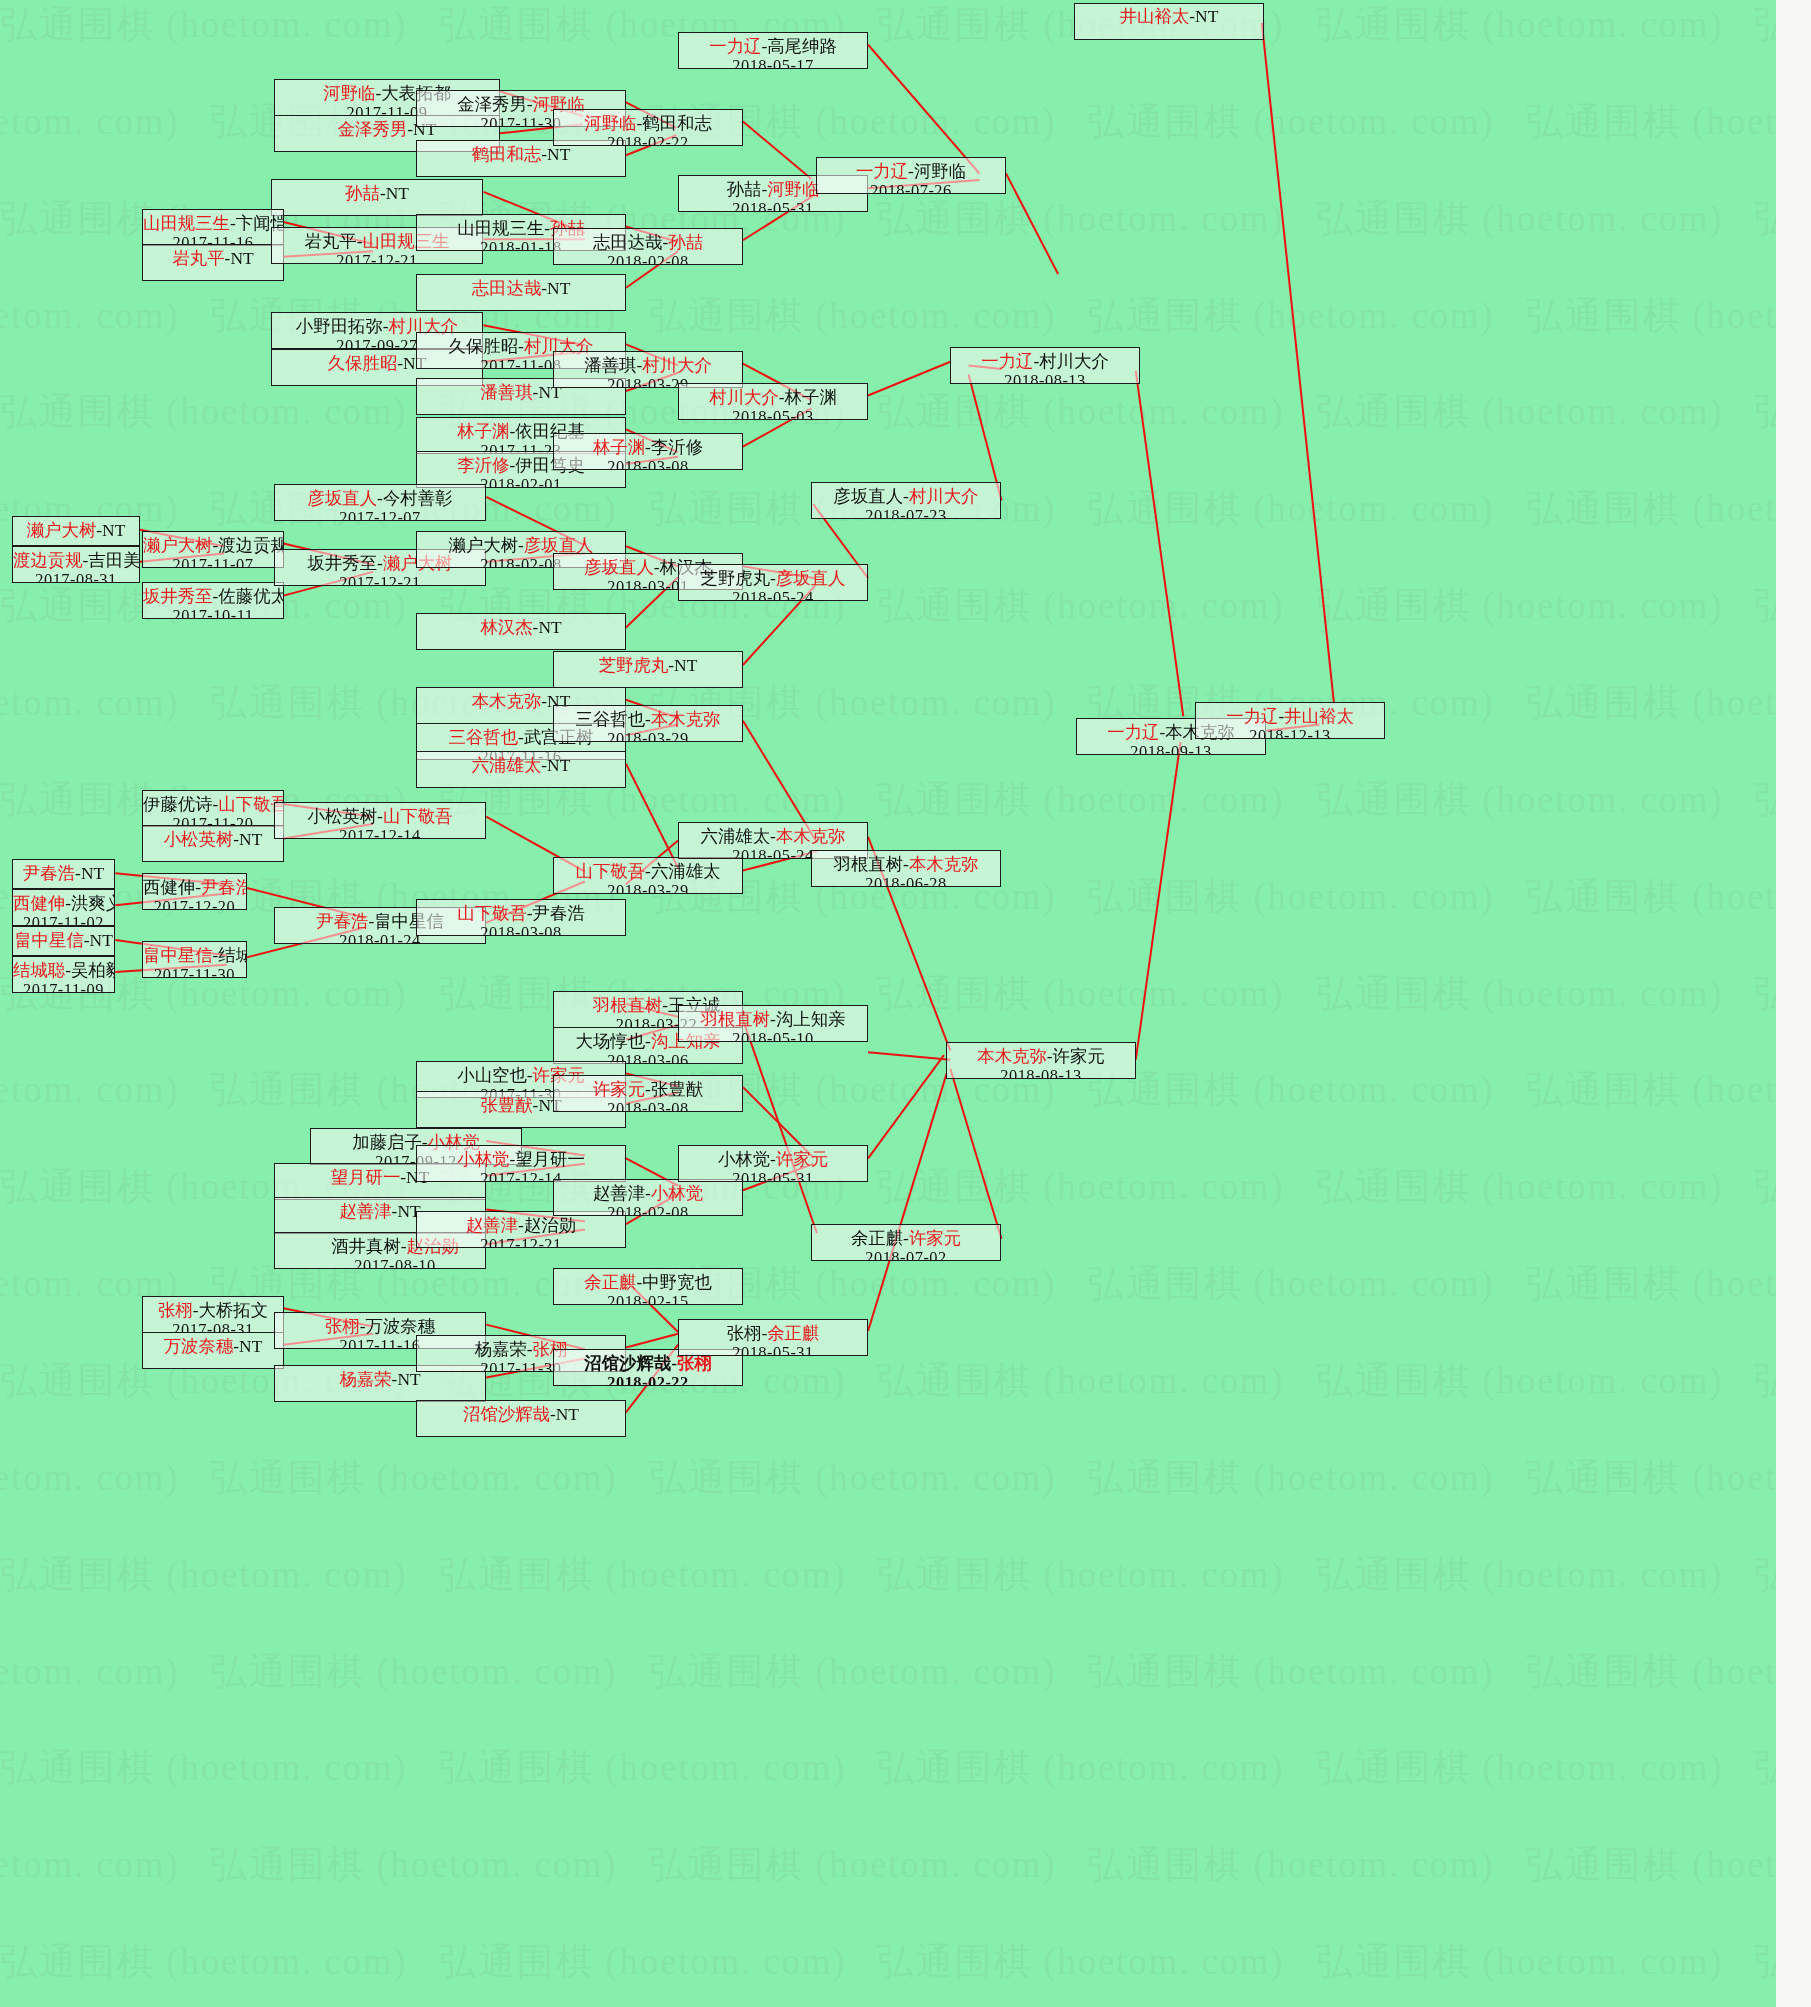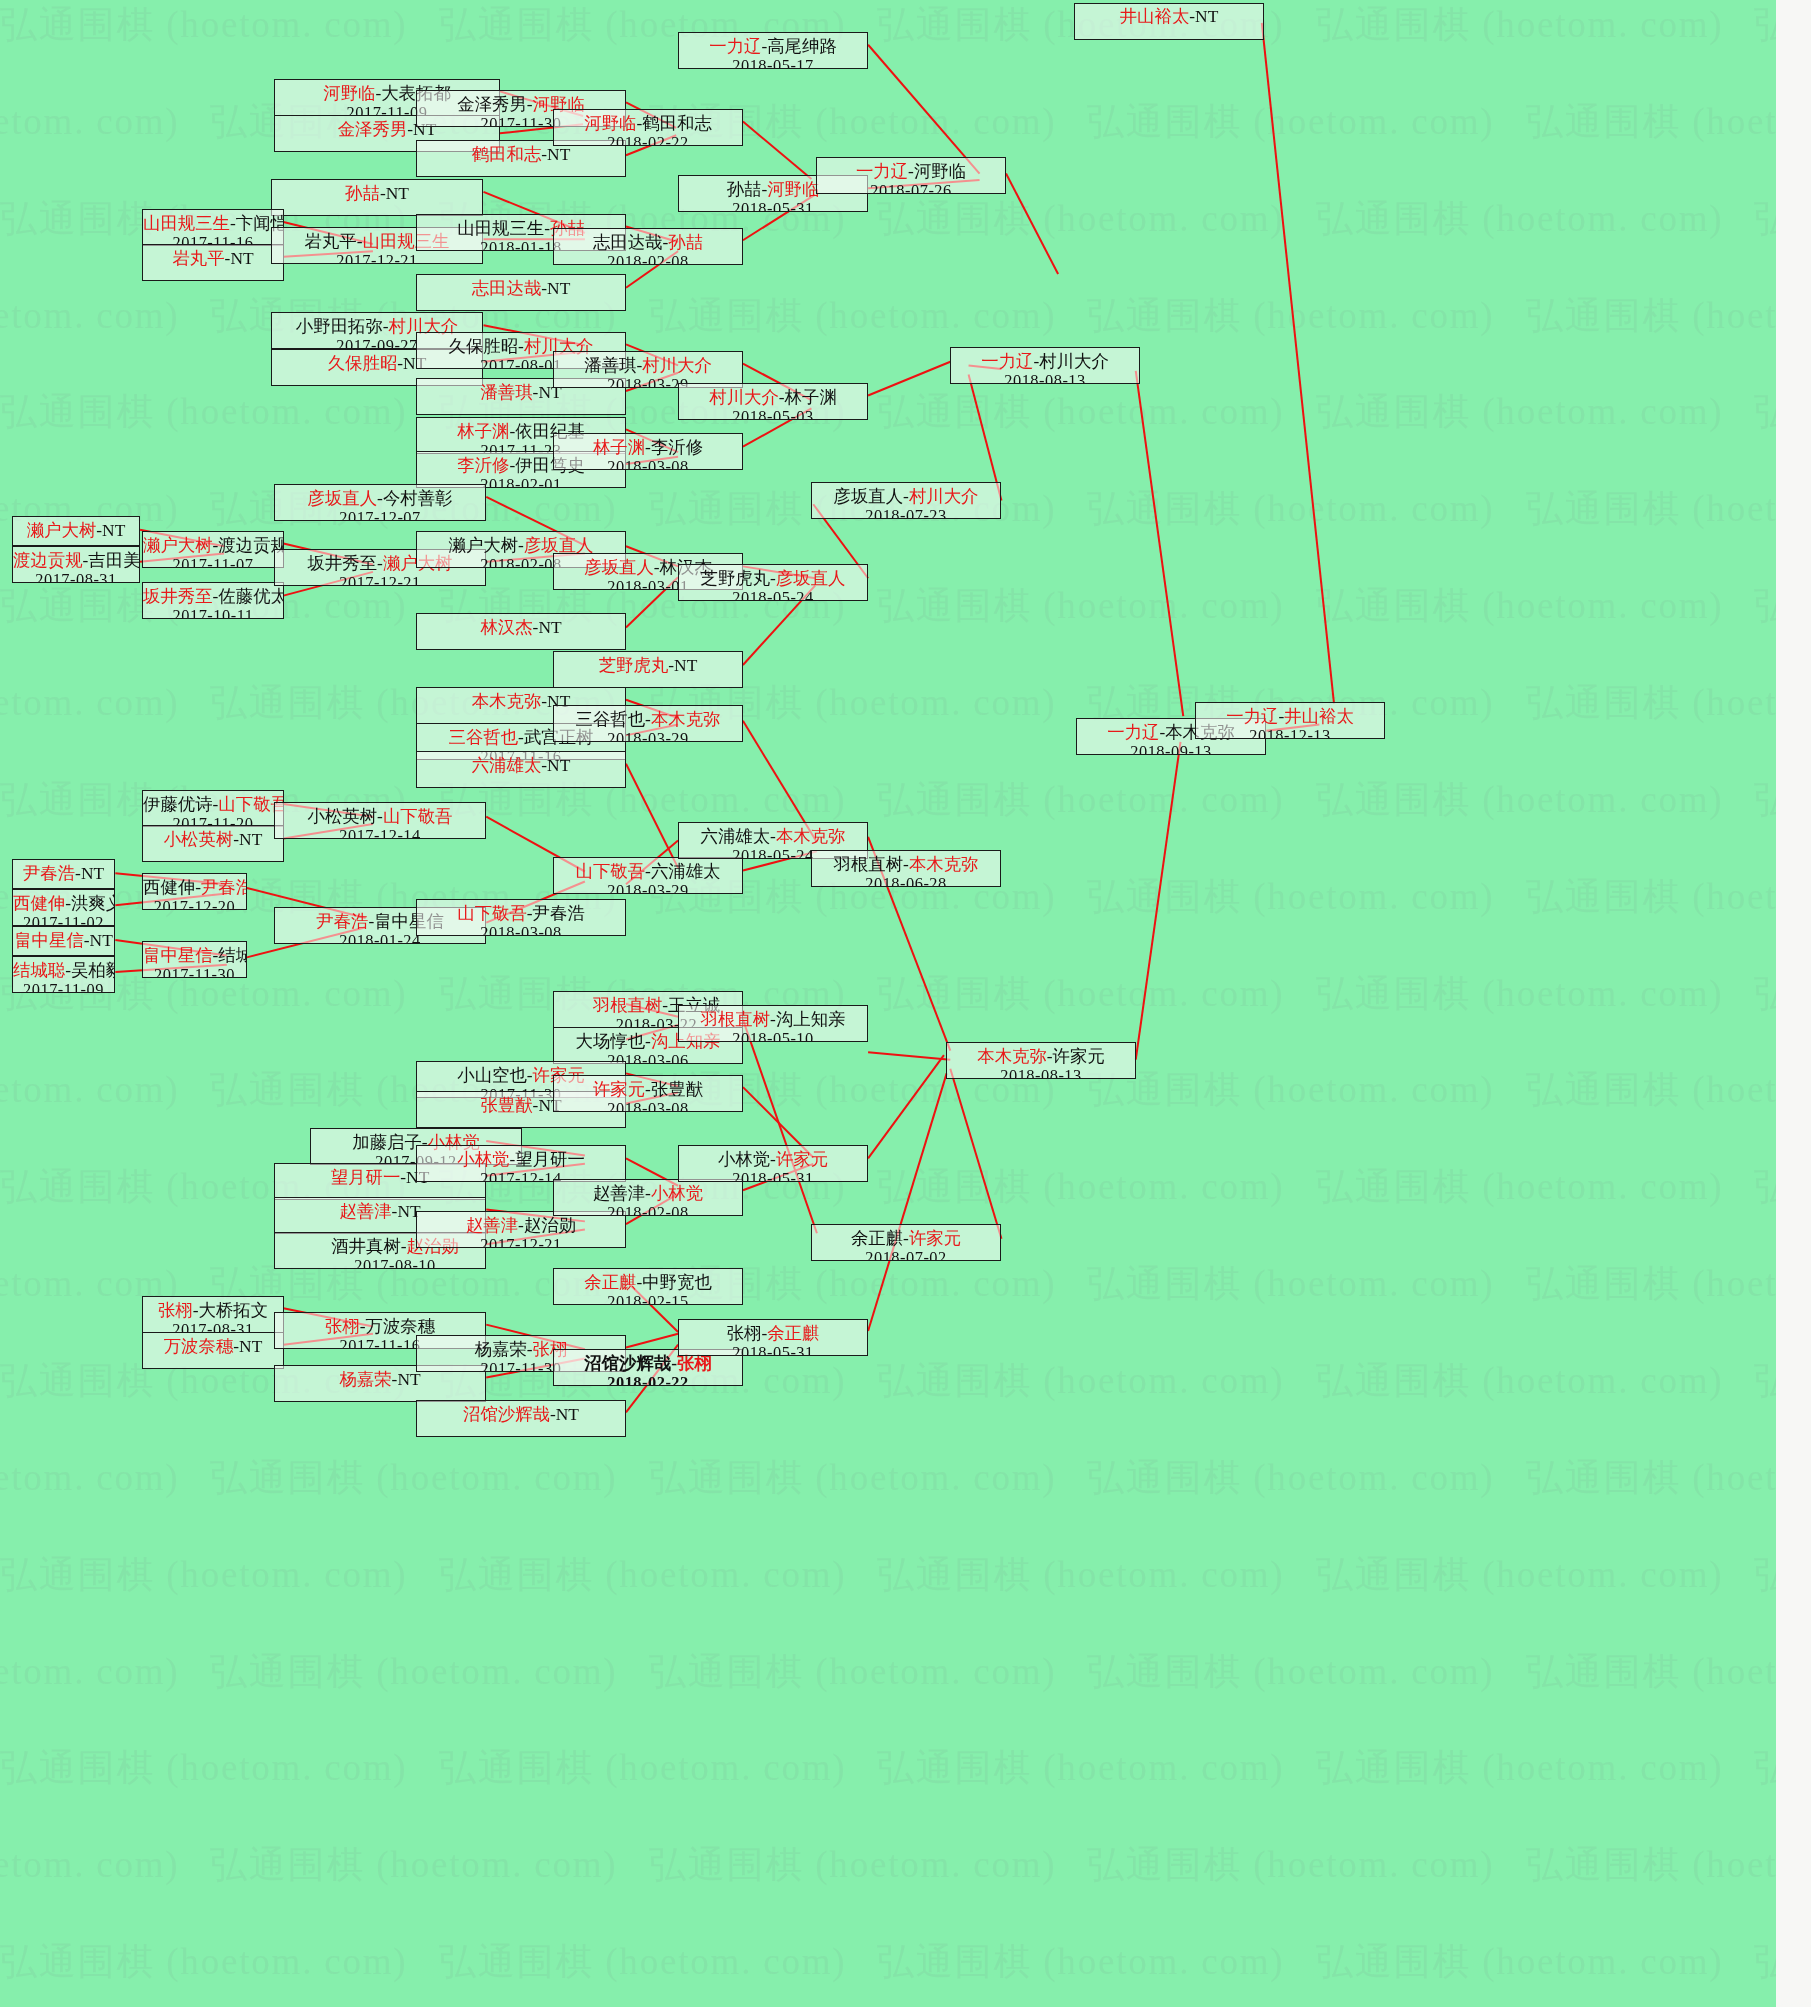--- a/index.html
+++ b/index.html
@@ -326,21 +326,21 @@
       </div>
       <div class="box" style="left: 271px; top: 312px; width: 212px; height: 37px;">
         <span class="pair"><span class="los">小野田拓弥</span><span class="sep">-</span><span class="win">村川大介</span></span>
         <span class="date">2017-09-27</span>
       </div>
       <div class="box" style="left: 271px; top: 349px; width: 212px; height: 37px;">
         <span class="pair"><span class="win">久保胜昭</span><span class="sep">-</span><span class="los">NT</span></span>
       </div>
       <div class="box" style="left: 416px; top: 332px; width: 210px; height: 37px;">
         <span class="pair"><span class="los">久保胜昭</span><span class="sep">-</span><span class="win">村川大介</span></span>
-        <span class="date">2017-08-01</span>
+        <span class="date">2017-11-08</span>
       </div>
       <div class="box" style="left: 416px; top: 378px; width: 210px; height: 37px;">
         <span class="pair"><span class="win">潘善琪</span><span class="sep">-</span><span class="los">NT</span></span>
       </div>
       <div class="box" style="left: 553px; top: 351px; width: 190px; height: 37px;">
         <span class="pair"><span class="los">潘善琪</span><span class="sep">-</span><span class="win">村川大介</span></span>
         <span class="date">2018-03-29</span>
       </div>
       <div class="box" style="left: 416px; top: 417px; width: 210px; height: 37px;">
         <span class="pair"><span class="win">林子渊</span><span class="sep">-</span><span class="los">依田纪基</span></span>

